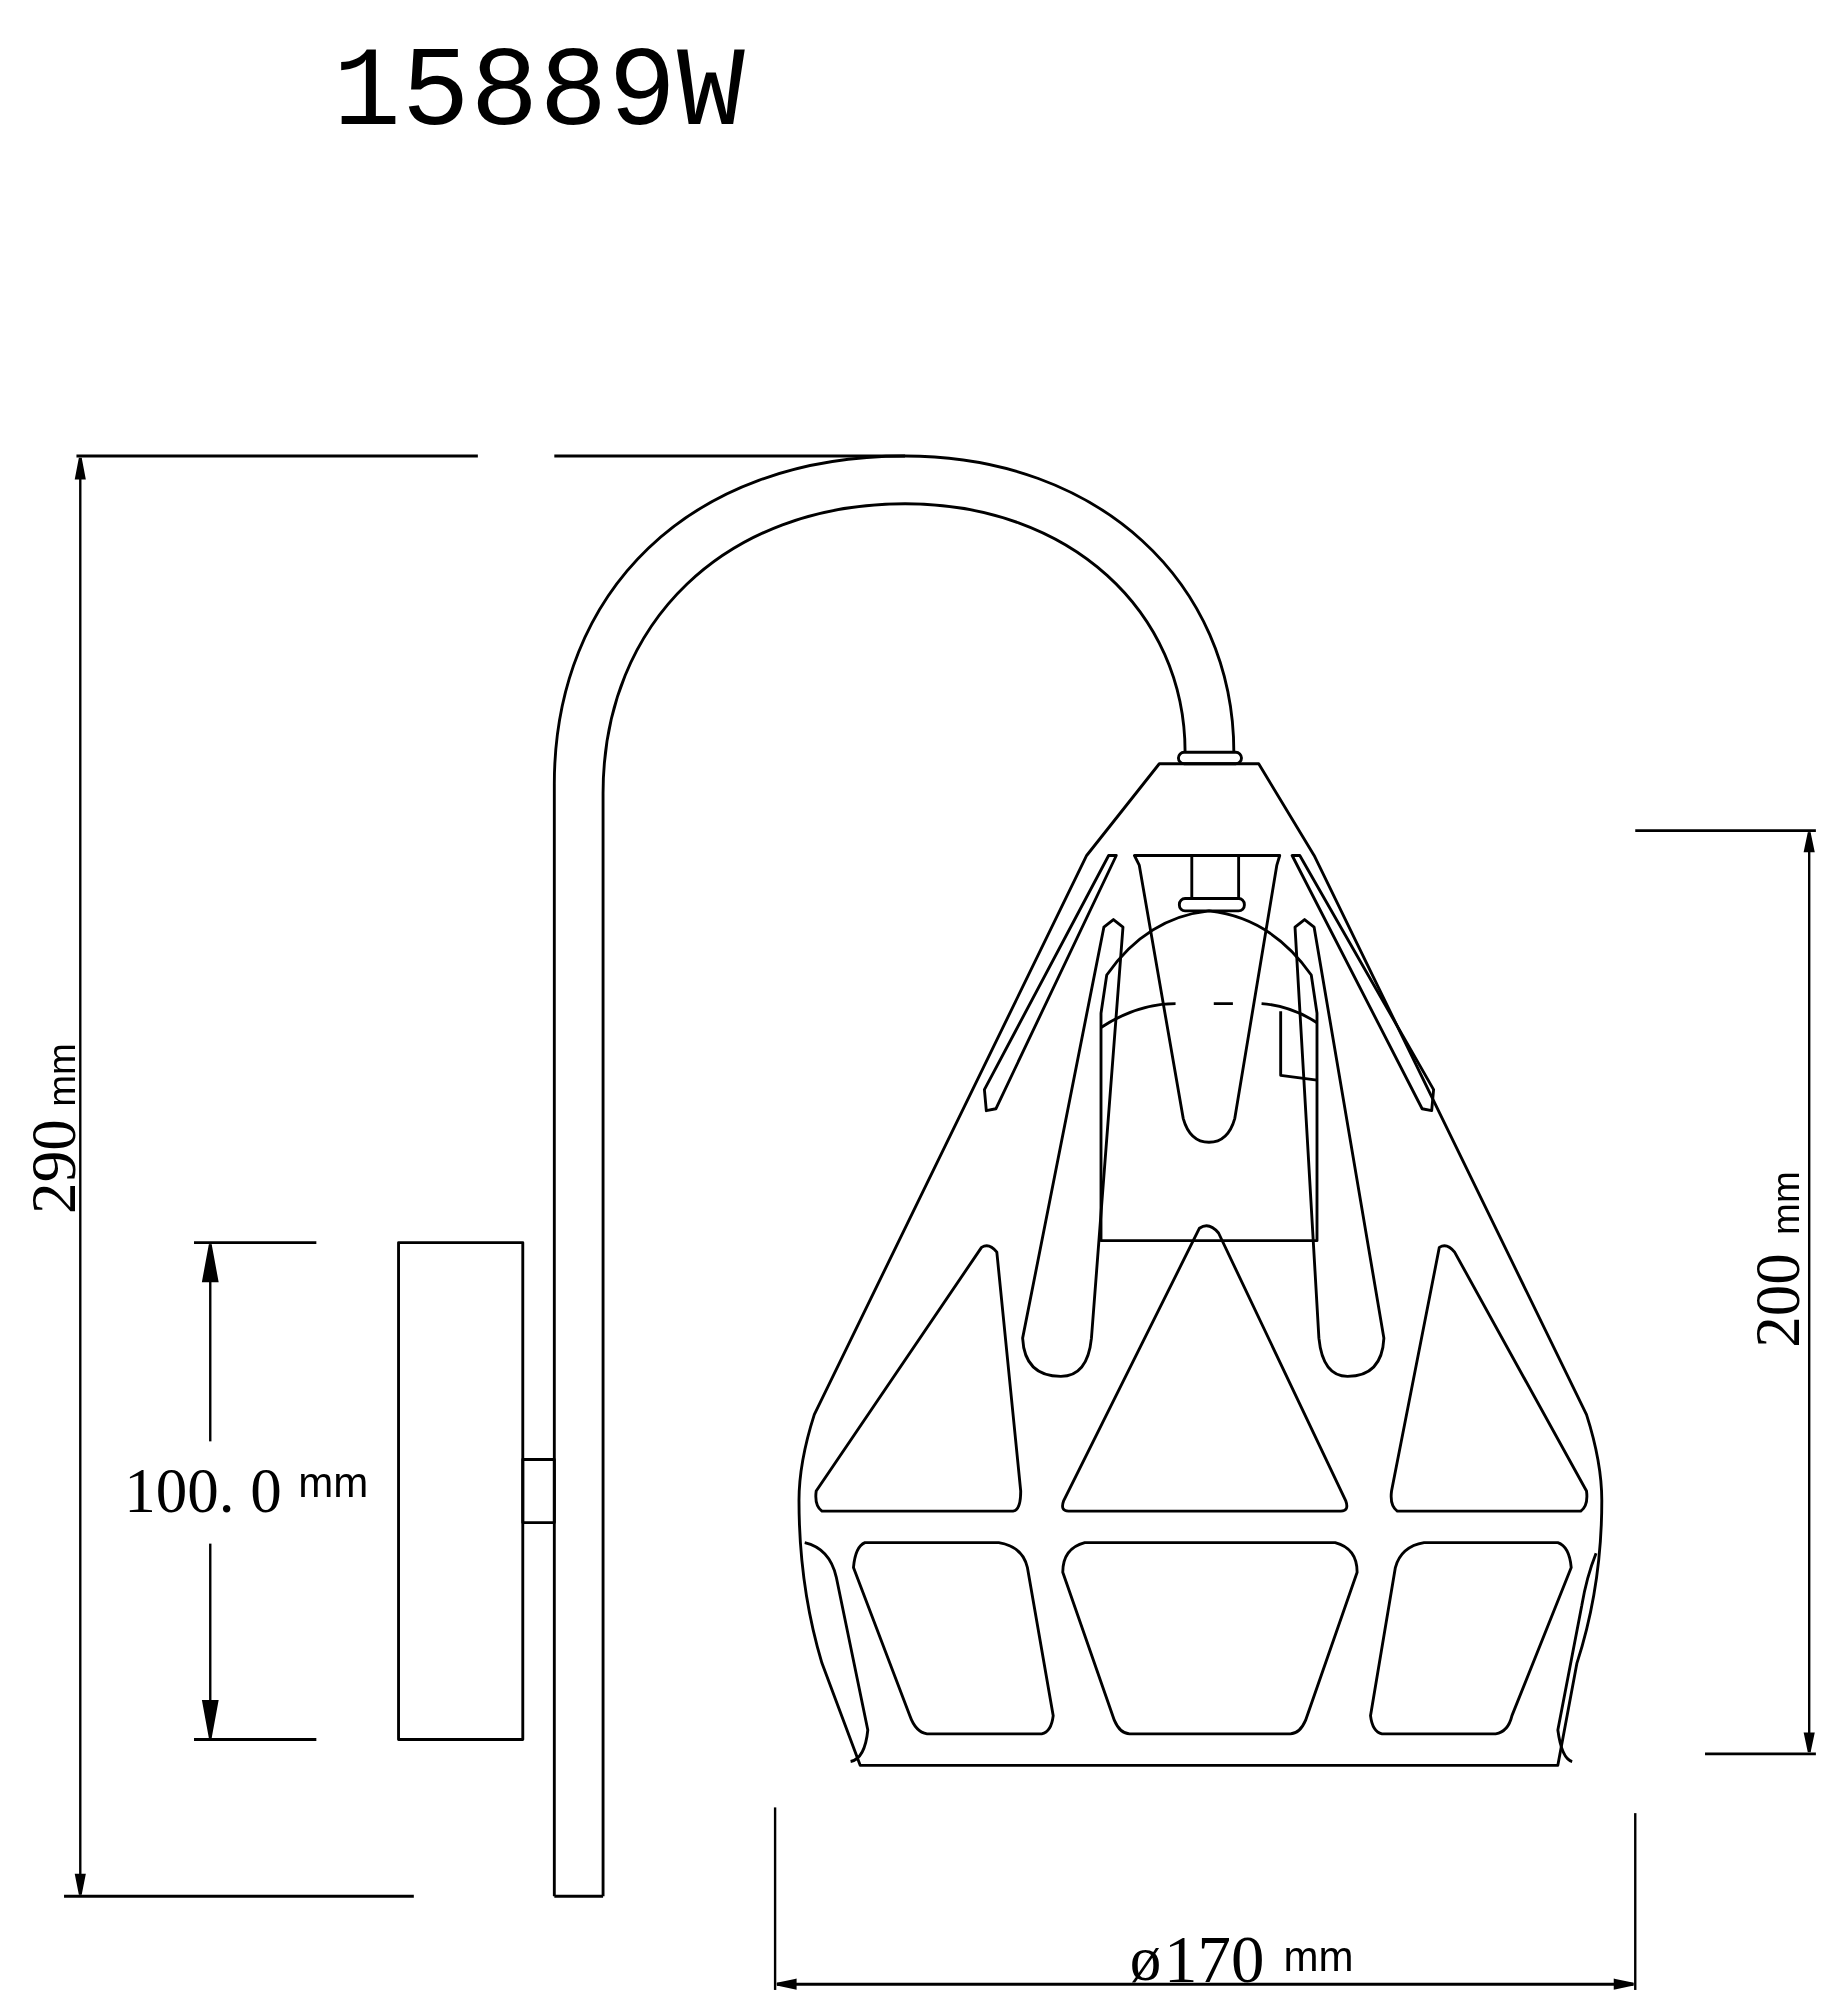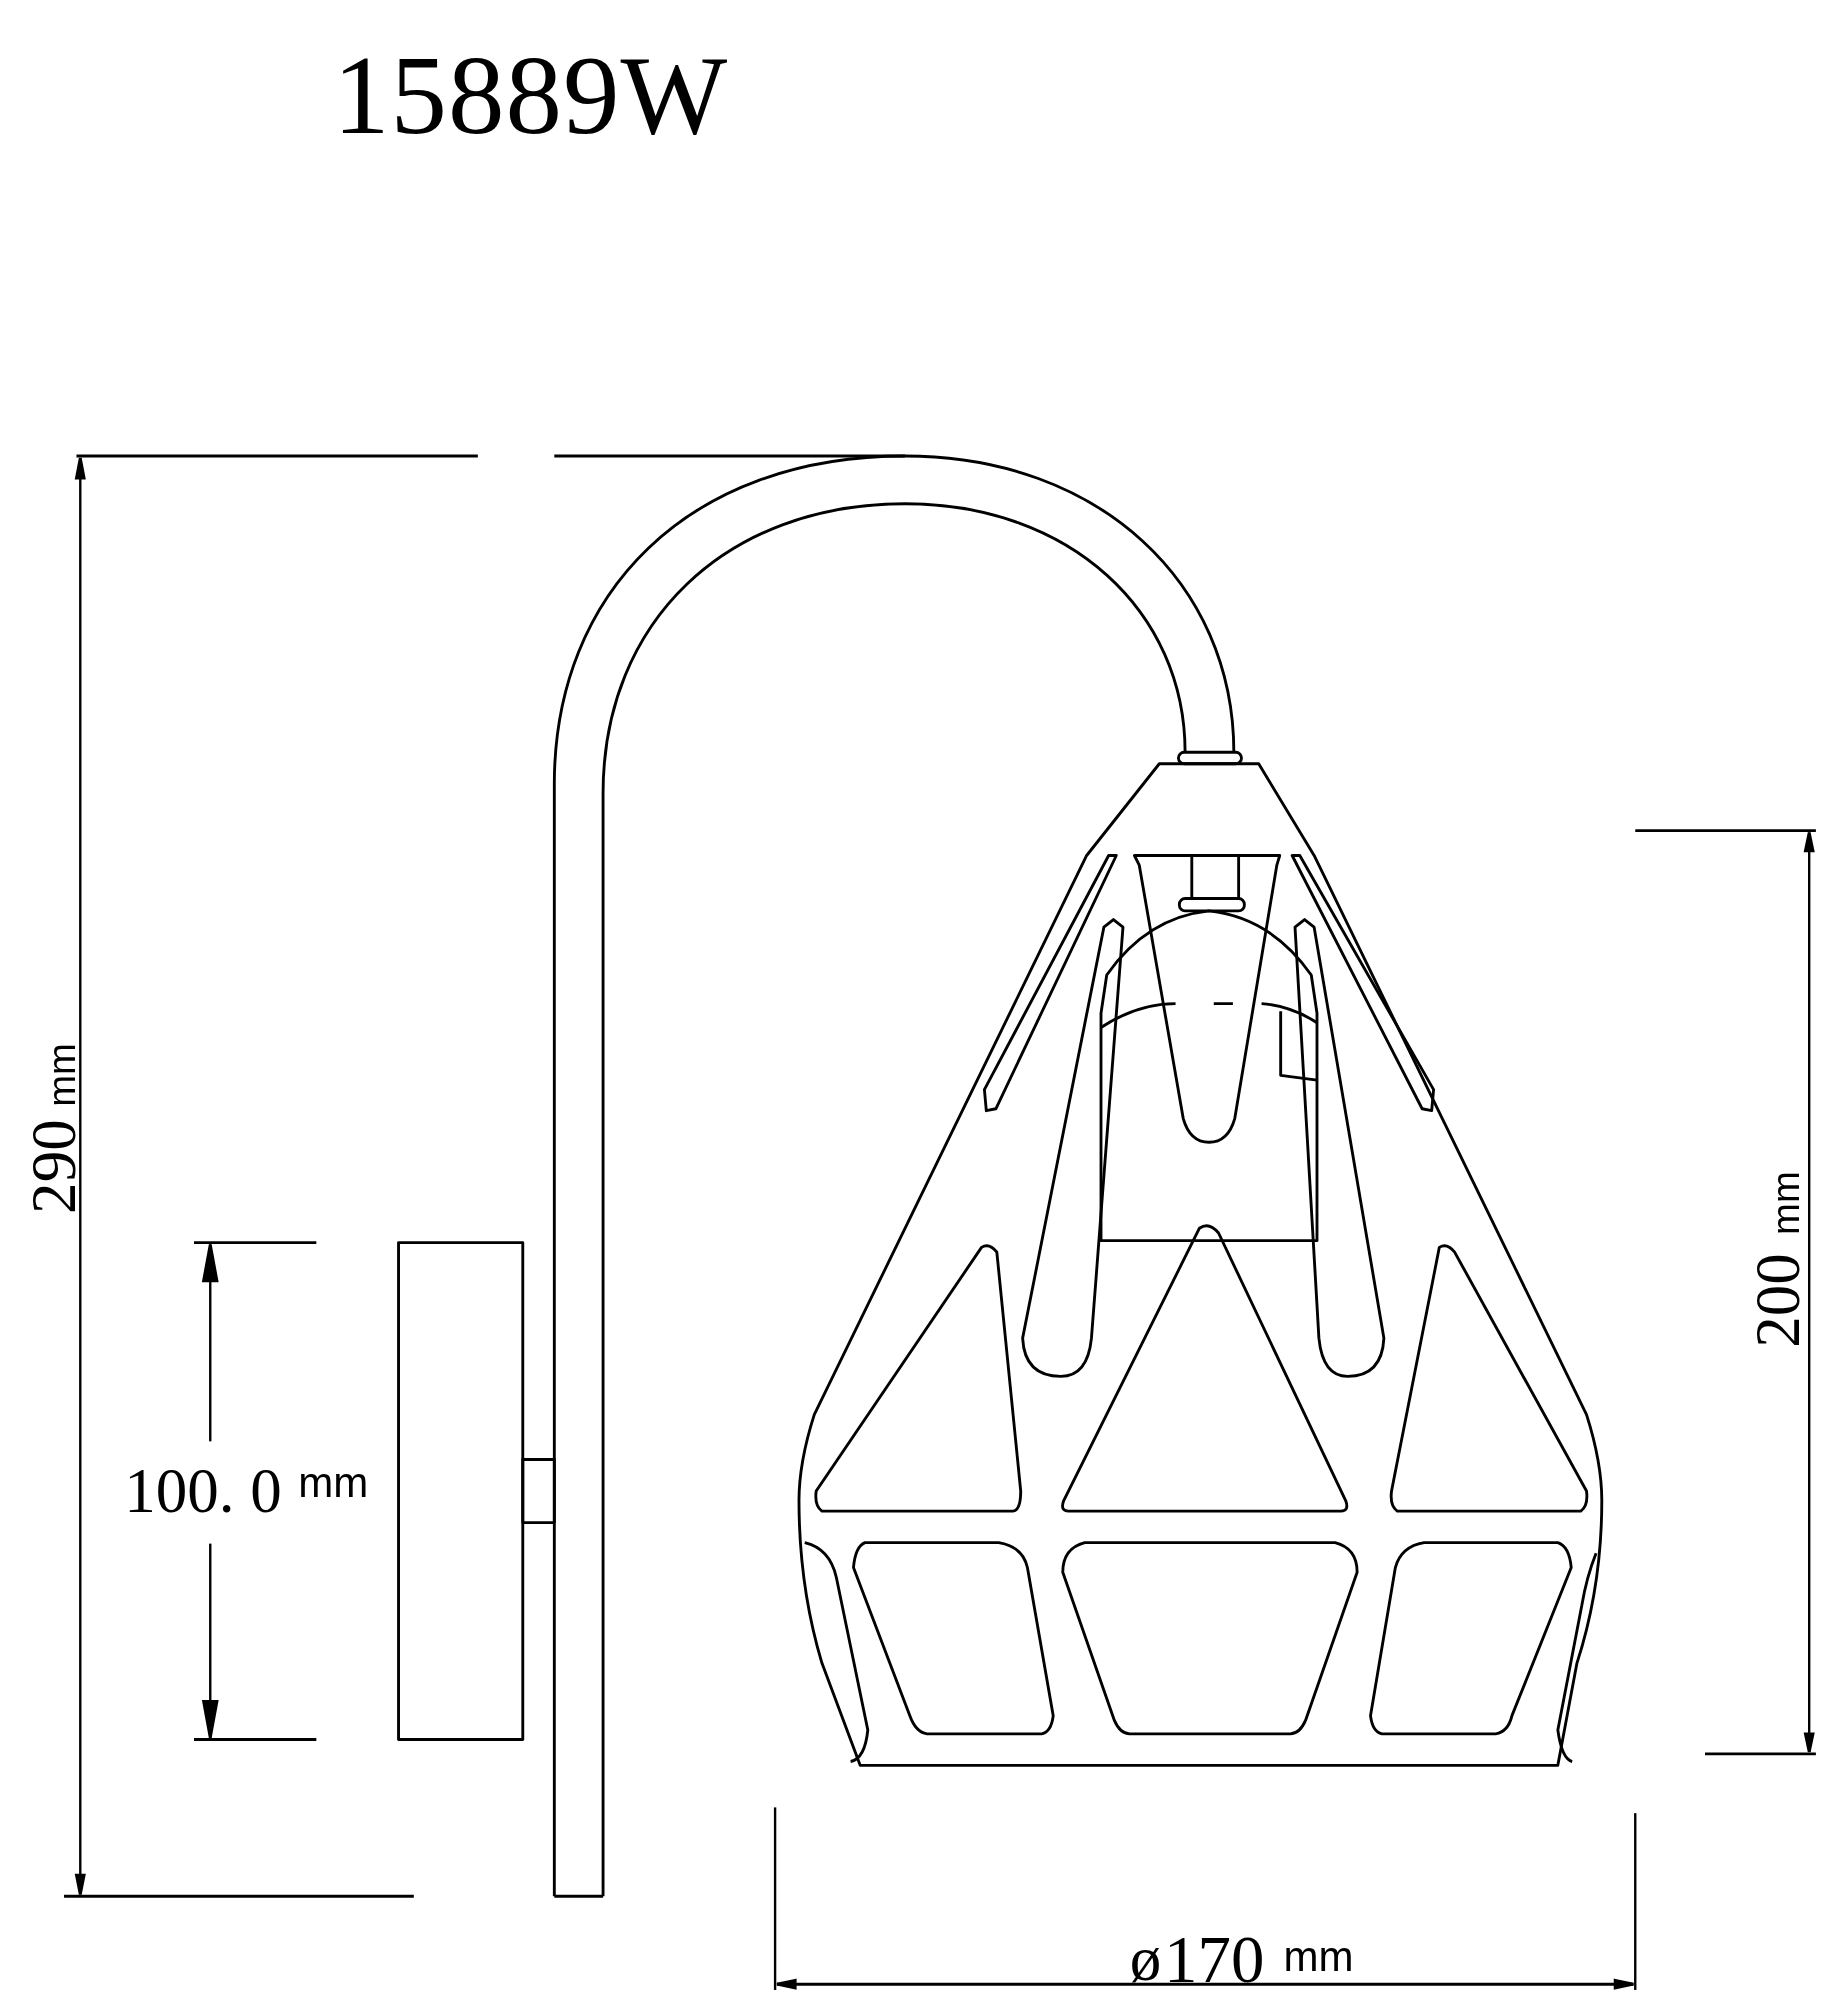--- a/index.html
+++ b/index.html
@@ -1,18 +1,18 @@
 <!DOCTYPE html>
 <html><head>
 <meta charset="utf-8">
 <style>
   html, body { margin: 0; padding: 0; background: #ffffff; }
   body { width: 1835px; height: 2013px; position: relative; overflow: hidden; }
   #drawing { position: absolute; left: 0; top: 0; width: 1835px; height: 2013px; }
-  .title { position: absolute; left: 333px; top: 38px; font-family: Liberation Serif, serif; font-size: 113px; color: #000; letter-spacing: 1px; line-height: 1; }
+  .title { position: absolute; left: 333px; top: 38px; font-family: Liberation Mono, monospace; font-size: 113px; color: #000; letter-spacing: 1px; line-height: 1; }
   .dim-text { font-family: "Liberation Serif", serif; fill: #000; }
   .unit-text { font-family: "Liberation Sans", sans-serif; fill: #000; }
 </style>
 </head>
 <body>
 
 <div class="title">15889W</div>
 
 <svg id="drawing" viewBox="0 0 1920 2106" xmlns="http://www.w3.org/2000/svg">
   <defs>

